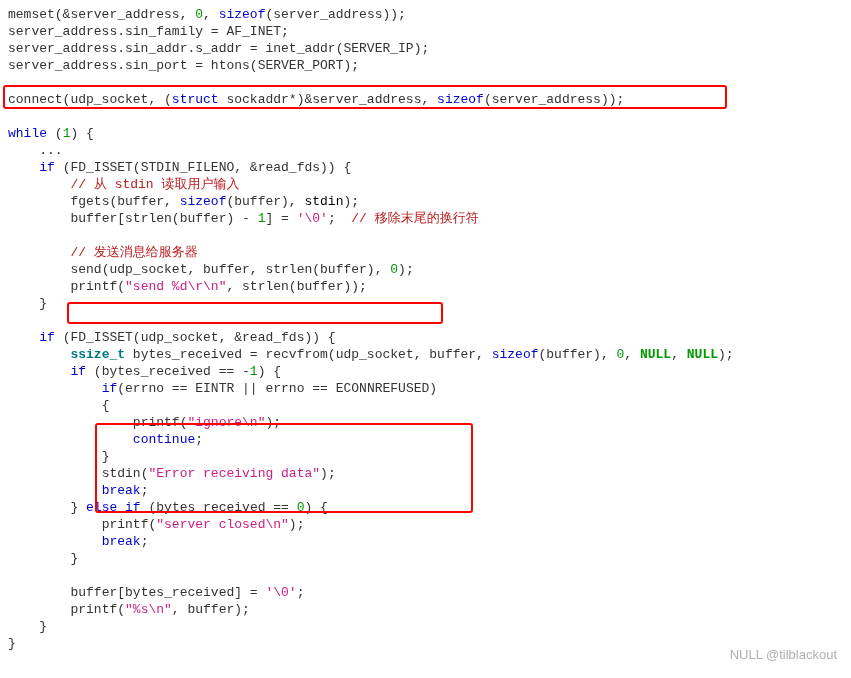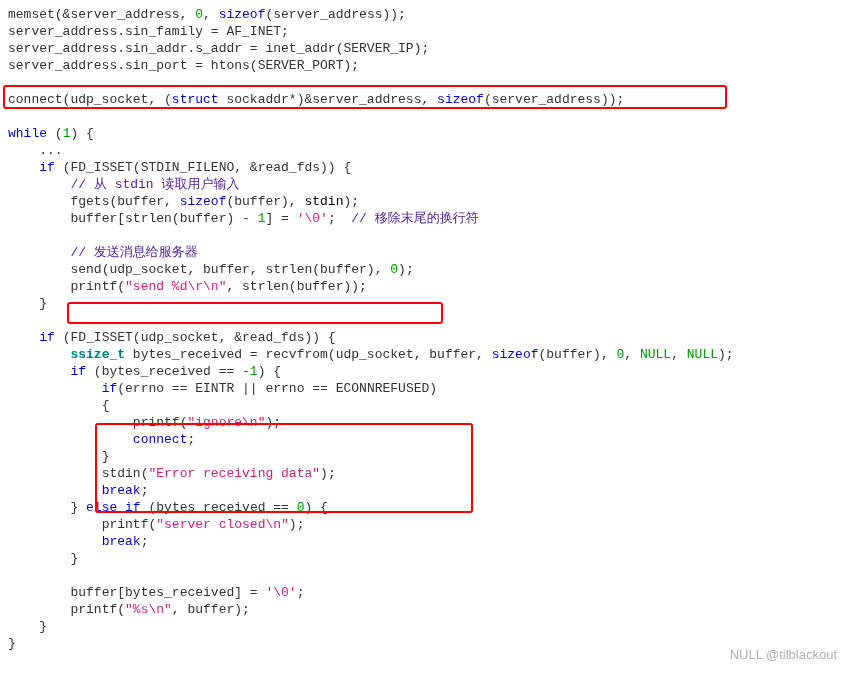--- a/index.html
+++ b/index.html
@@ -17,23 +17,23 @@
     font-family: Consolas, "Courier New", monospace;
     font-size: 13px;
     line-height: 17px;
     white-space: pre;
     color: #333;
   }
   .k   { color: #0000cc; font-weight: normal; }  
   .ty  { color: #007a7a; font-weight: bold; }  
   .num { color: #009900; }                     
   .str { color: #cc2080; }                     
-  .cmt { color: #4c1d95; }                     
+  .cmt { color: #b91c1c; }                     
   .id1 { color: #000000; }                     
-  .null{ color: #009900; }                     
+  .null{ color: #009900; font-weight: bold; }                     
   .box {
     position: absolute;
     border: 2px solid #ff0000;
     border-radius: 3px;
     pointer-events: none;
     box-sizing: border-box;
   }
   .watermark {
     position: absolute;
     right: 14px;
@@ -65,21 +65,21 @@
 <span>        <span>send(udp_socket, buffer, strlen(buffer), </span><span class="num">0</span><span>);</span></span>
 <span>        <span>printf(</span><span class="str">"send %d\r\n"</span><span>, strlen(buffer));</span></span>
 <span>    <span>}</span></span>
 
 <span>    <span class="k">if</span><span> (FD_ISSET(udp_socket, &amp;read_fds)) {</span></span>
 <span>        <span class="ty">ssize_t</span><span> bytes_received = recvfrom(udp_socket, buffer, </span><span class="k">sizeof</span><span>(buffer), </span><span class="num">0</span><span>, </span><span class="null">NULL</span><span>, </span><span class="null">NULL</span><span>);</span></span>
 <span>        <span class="k">if</span><span> (bytes_received == -</span><span class="num">1</span><span>) {</span></span>
 <span>            <span class="k">if</span><span>(errno == EINTR || errno == ECONNREFUSED)</span></span>
 <span>            <span>{</span></span>
 <span>                <span>printf(</span><span class="str">"ignore\n"</span><span>);</span></span>
-<span>                <span class="k">connect</span><span>;</span></span>
+<span>                <span class="k">continue</span><span>;</span></span>
 <span>            <span>}</span></span>
 <span>            <span>stdin(</span><span class="str">"Error receiving data"</span><span>);</span></span>
 <span>            <span class="k">break</span><span>;</span></span>
 <span>        <span>} </span><span class="k">else</span><span> </span><span class="k">if</span><span> (bytes_received == </span><span class="num">0</span><span>) {</span></span>
 <span>            <span>printf(</span><span class="str">"server closed\n"</span><span>);</span></span>
 <span>            <span class="k">break</span><span>;</span></span>
 <span>        <span>}</span></span>
 
 <span>        <span>buffer[bytes_received] = </span><span class="str">'\0'</span><span>;</span></span>
 <span>        <span>printf(</span><span class="str">"%s\n"</span><span>, buffer);</span></span>

